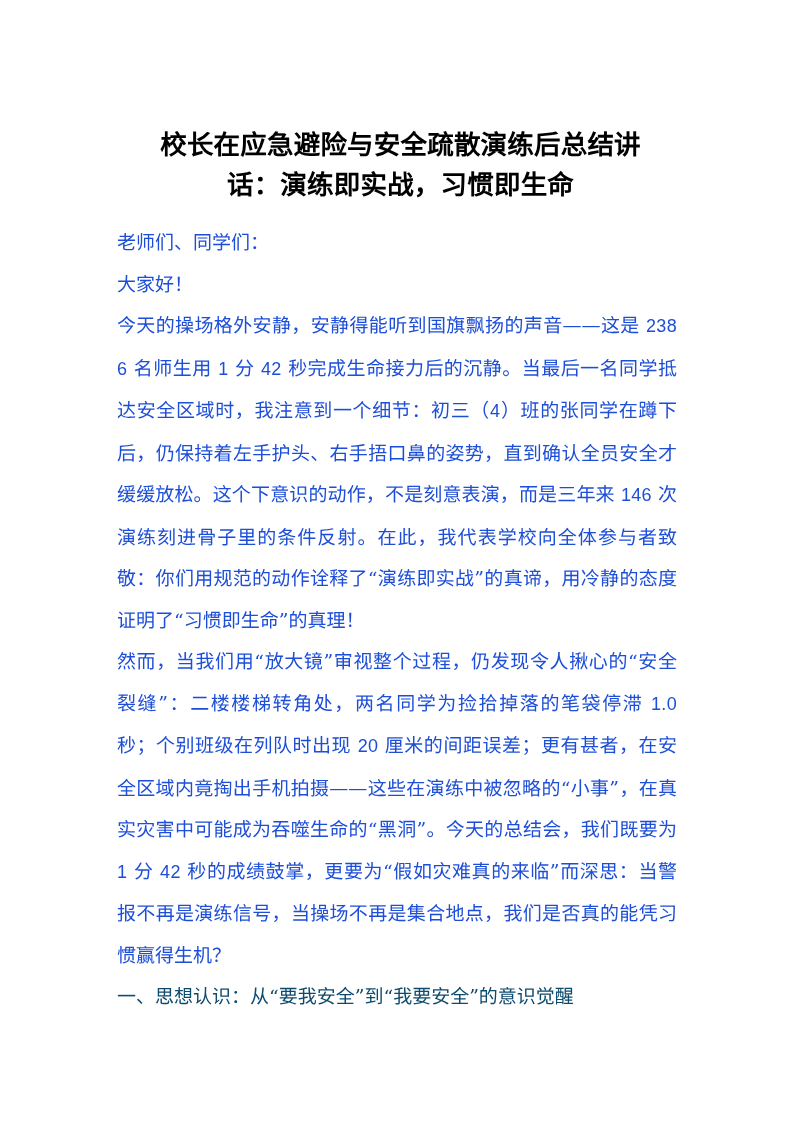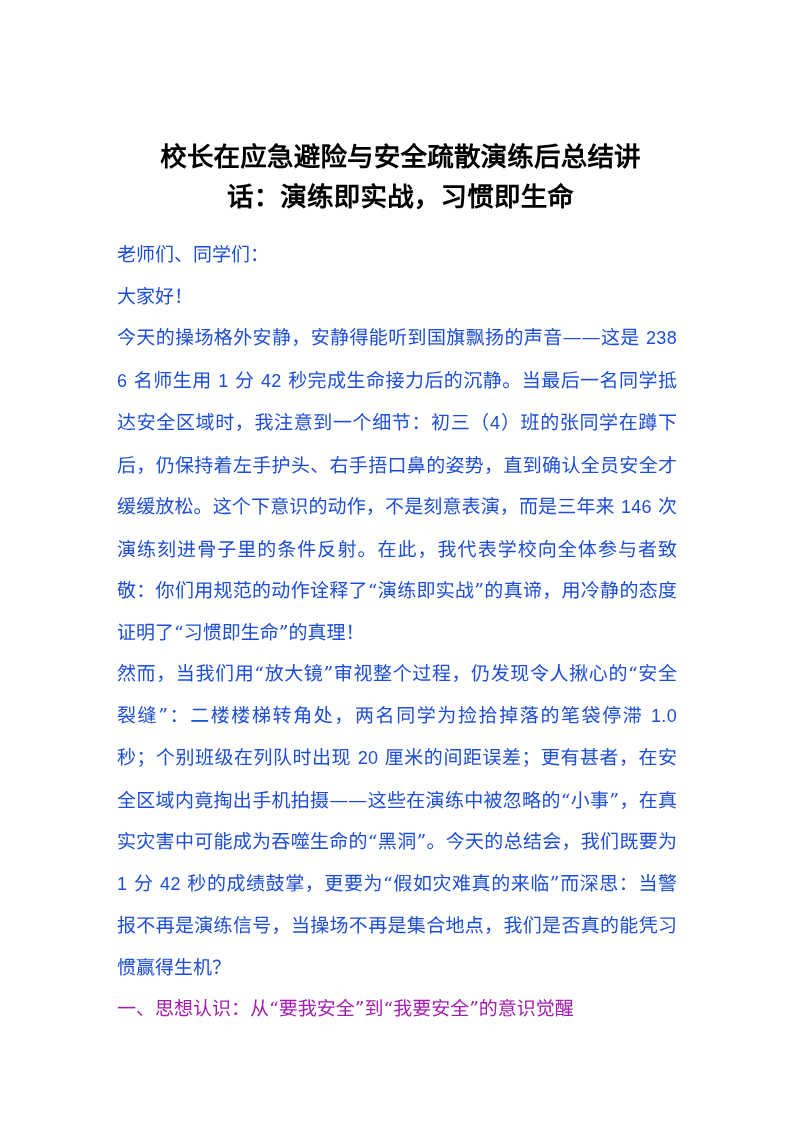--- a/index.html
+++ b/index.html
@@ -20,21 +20,21 @@
     height: 1122px;
     margin: 0 auto;
     background: #ffffff;
     overflow: hidden;
     box-sizing: border-box;
   }
 
   .doc-body {
     position: absolute;
     left: 117px;
-    top: 12px;
+    top: 0;
     width: 560px;
   }
 
   
   .doc-title {
     margin: 0;
     padding-top: 124px;
     font-family: "DejaVu Serif", "Liberation Serif", serif;
     font-size: 26.5px;
     font-weight: 700;
@@ -70,21 +70,21 @@
     font-size: 18px;
     letter-spacing: 0.3px;
   }
 
   .section-heading {
     margin: 0;
     font-family: "DejaVu Serif", "Liberation Serif", serif;
     font-size: 19px;
     font-weight: 400;
     line-height: 41.5px;
-    color: #a21caf;
+    color: #0c4a6e;
     text-align: left;
     word-break: break-all;
   }
 </style>
 </head>
 <body>
 
 <div class="page">
   <div class="doc-body">
 

